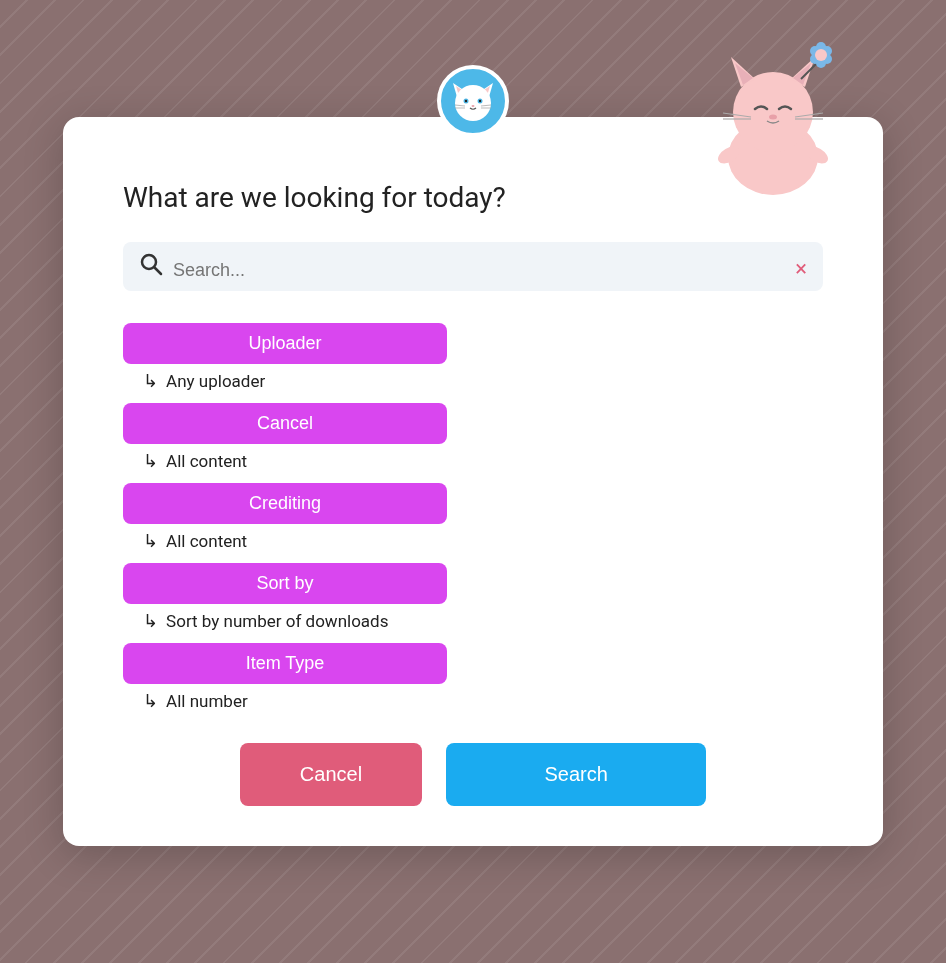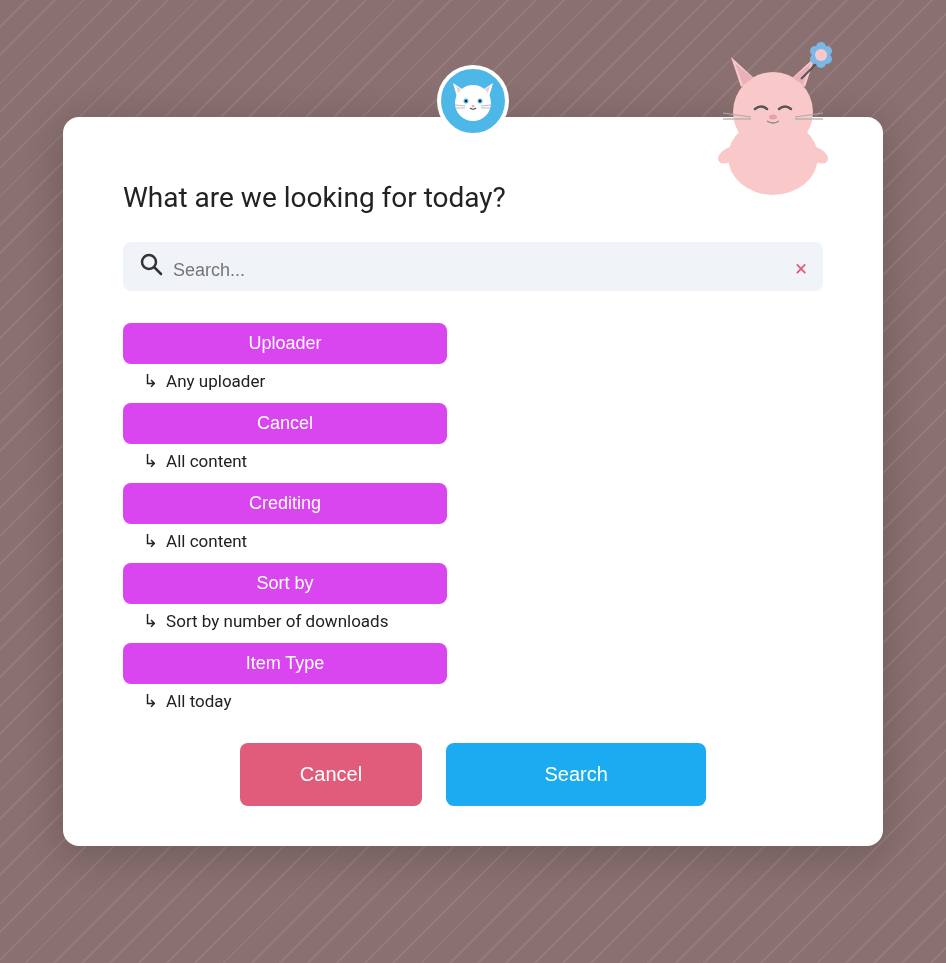--- a/index.html
+++ b/index.html
@@ -278,21 +278,21 @@
           <button class="filter-btn">Sort by</button>
           <div class="filter-value">
             <span class="arrow-icon">↳</span>
             <span>Sort by number of downloads</span>
           </div>
         </div>
         <div class="filter-group">
           <button class="filter-btn">Item Type</button>
           <div class="filter-value">
             <span class="arrow-icon">↳</span>
-            <span>All today</span>
+            <span>All number</span>
           </div>
         </div>
       </div>
 
     <div class="bottom-buttons">
       <button class="btn-cancel">Cancel</button>
       <button class="btn-search">Search</button>
     </div>
 
   </div>

